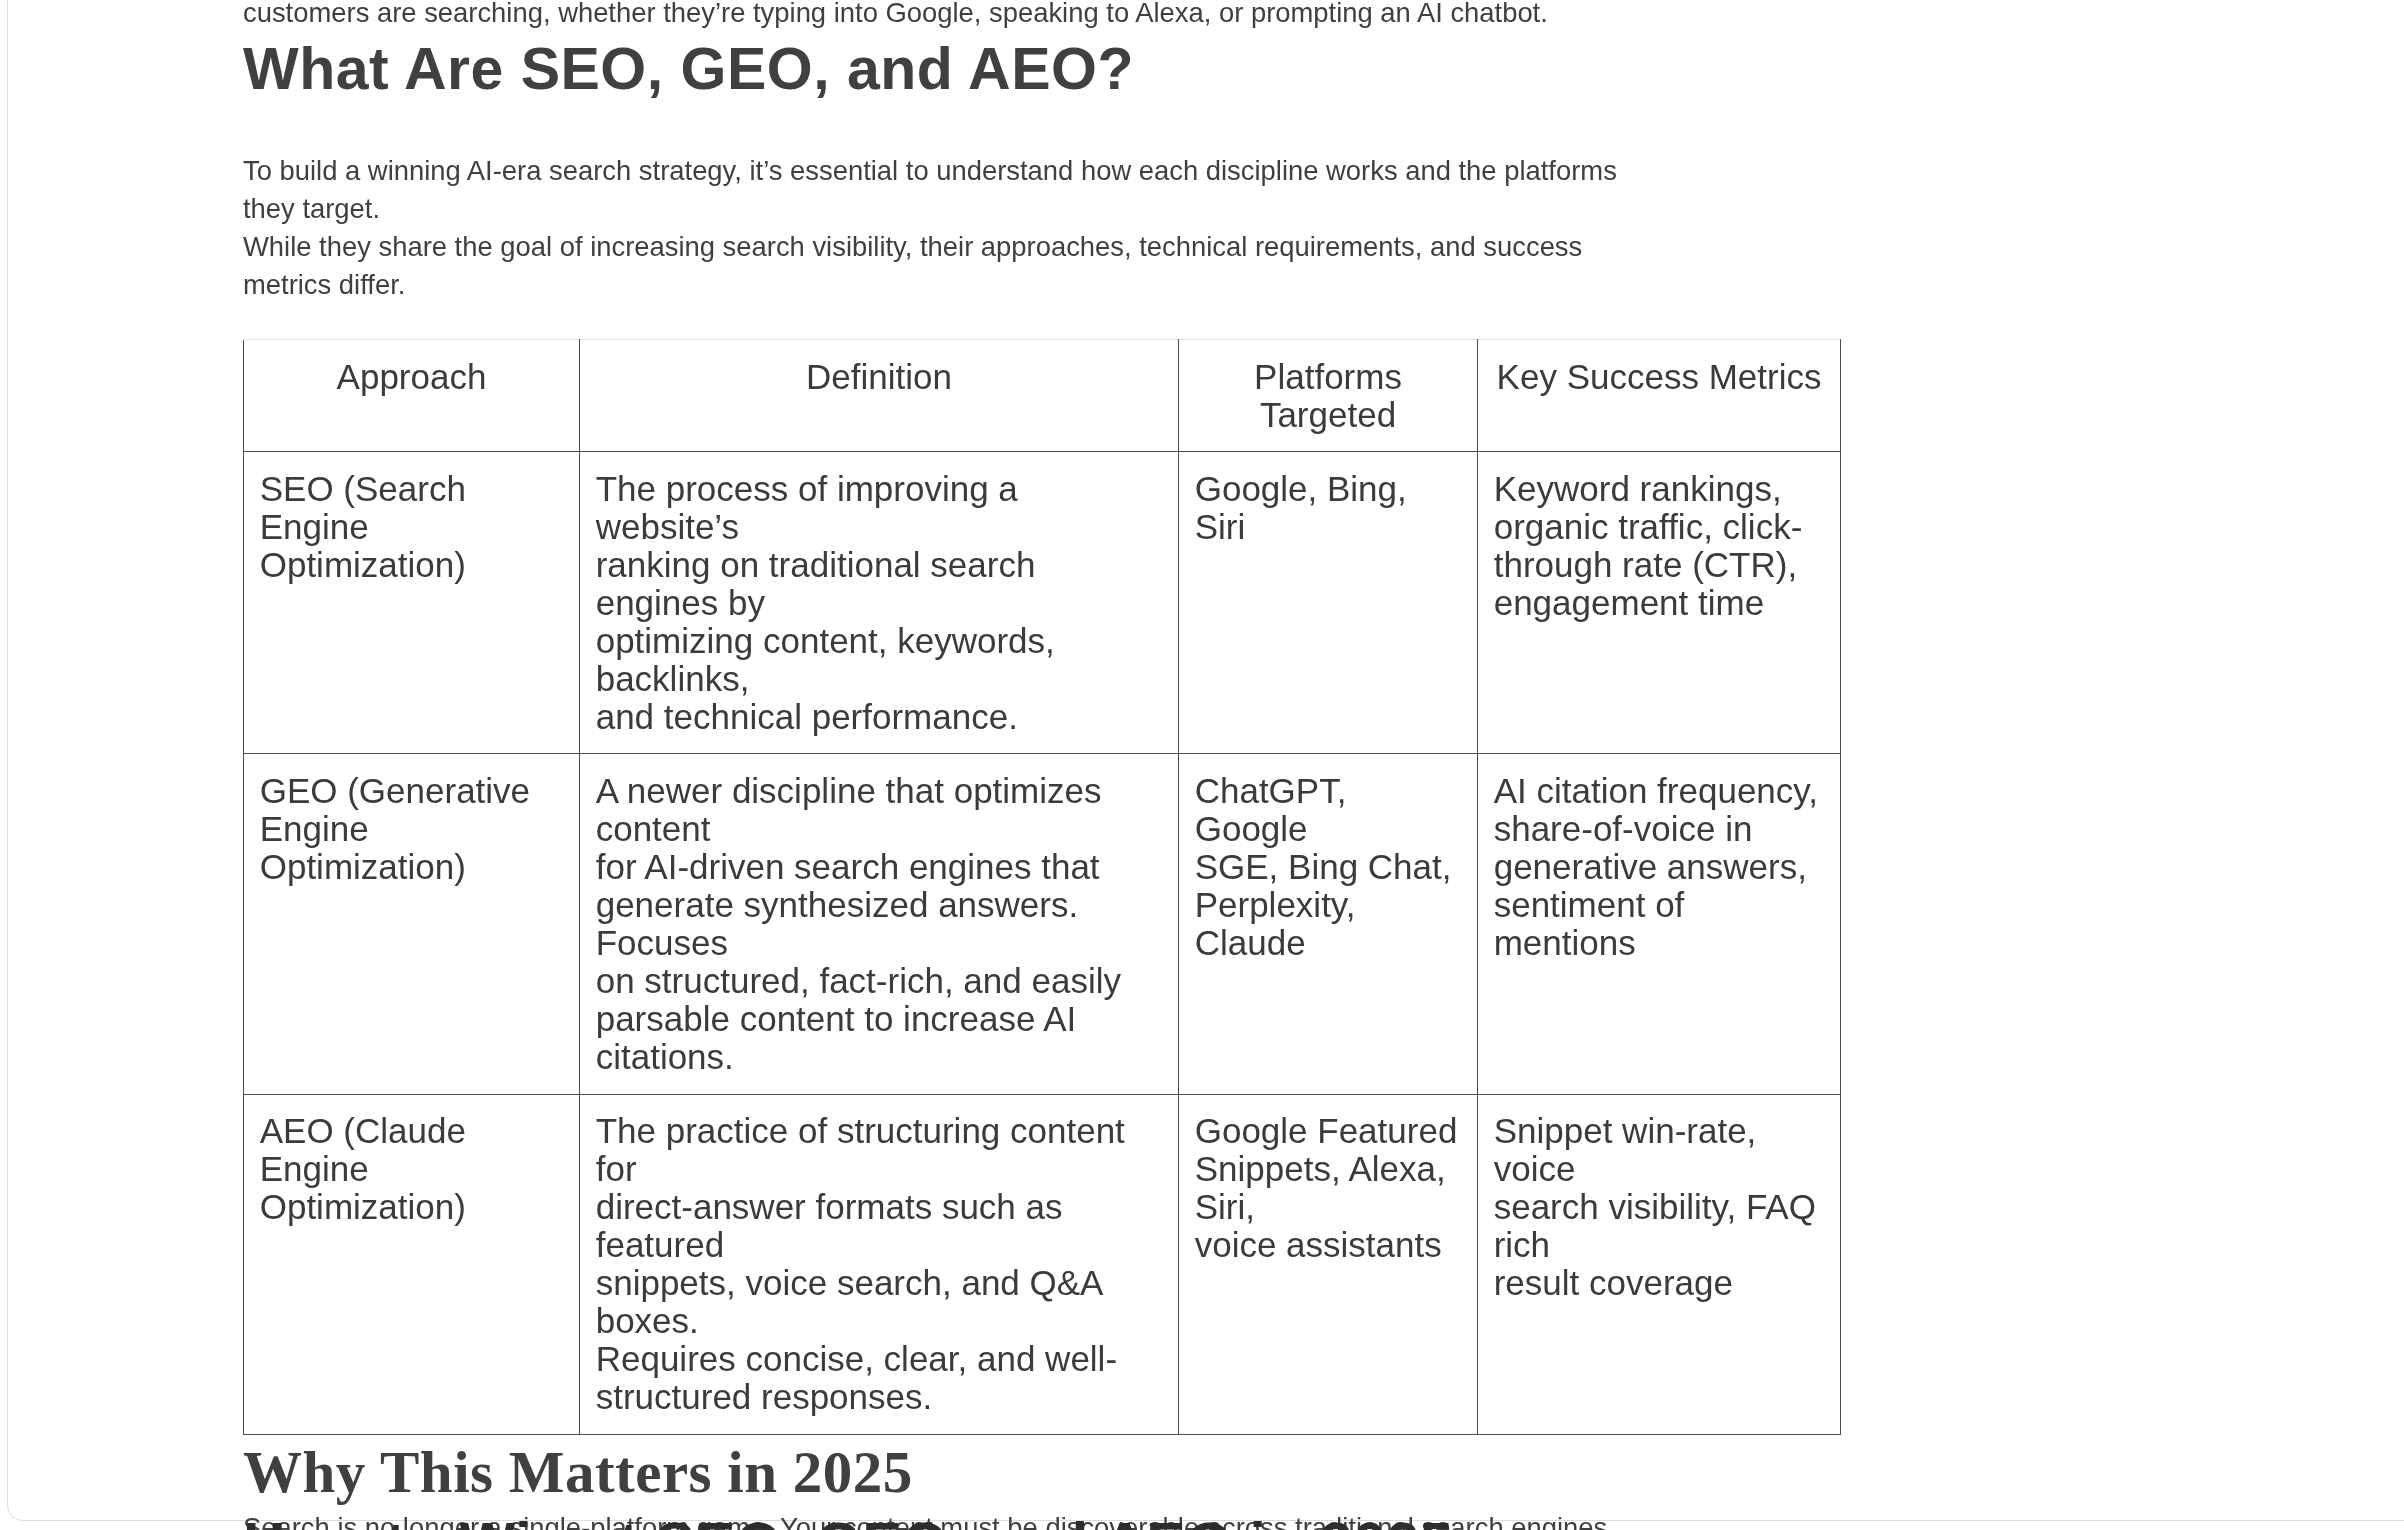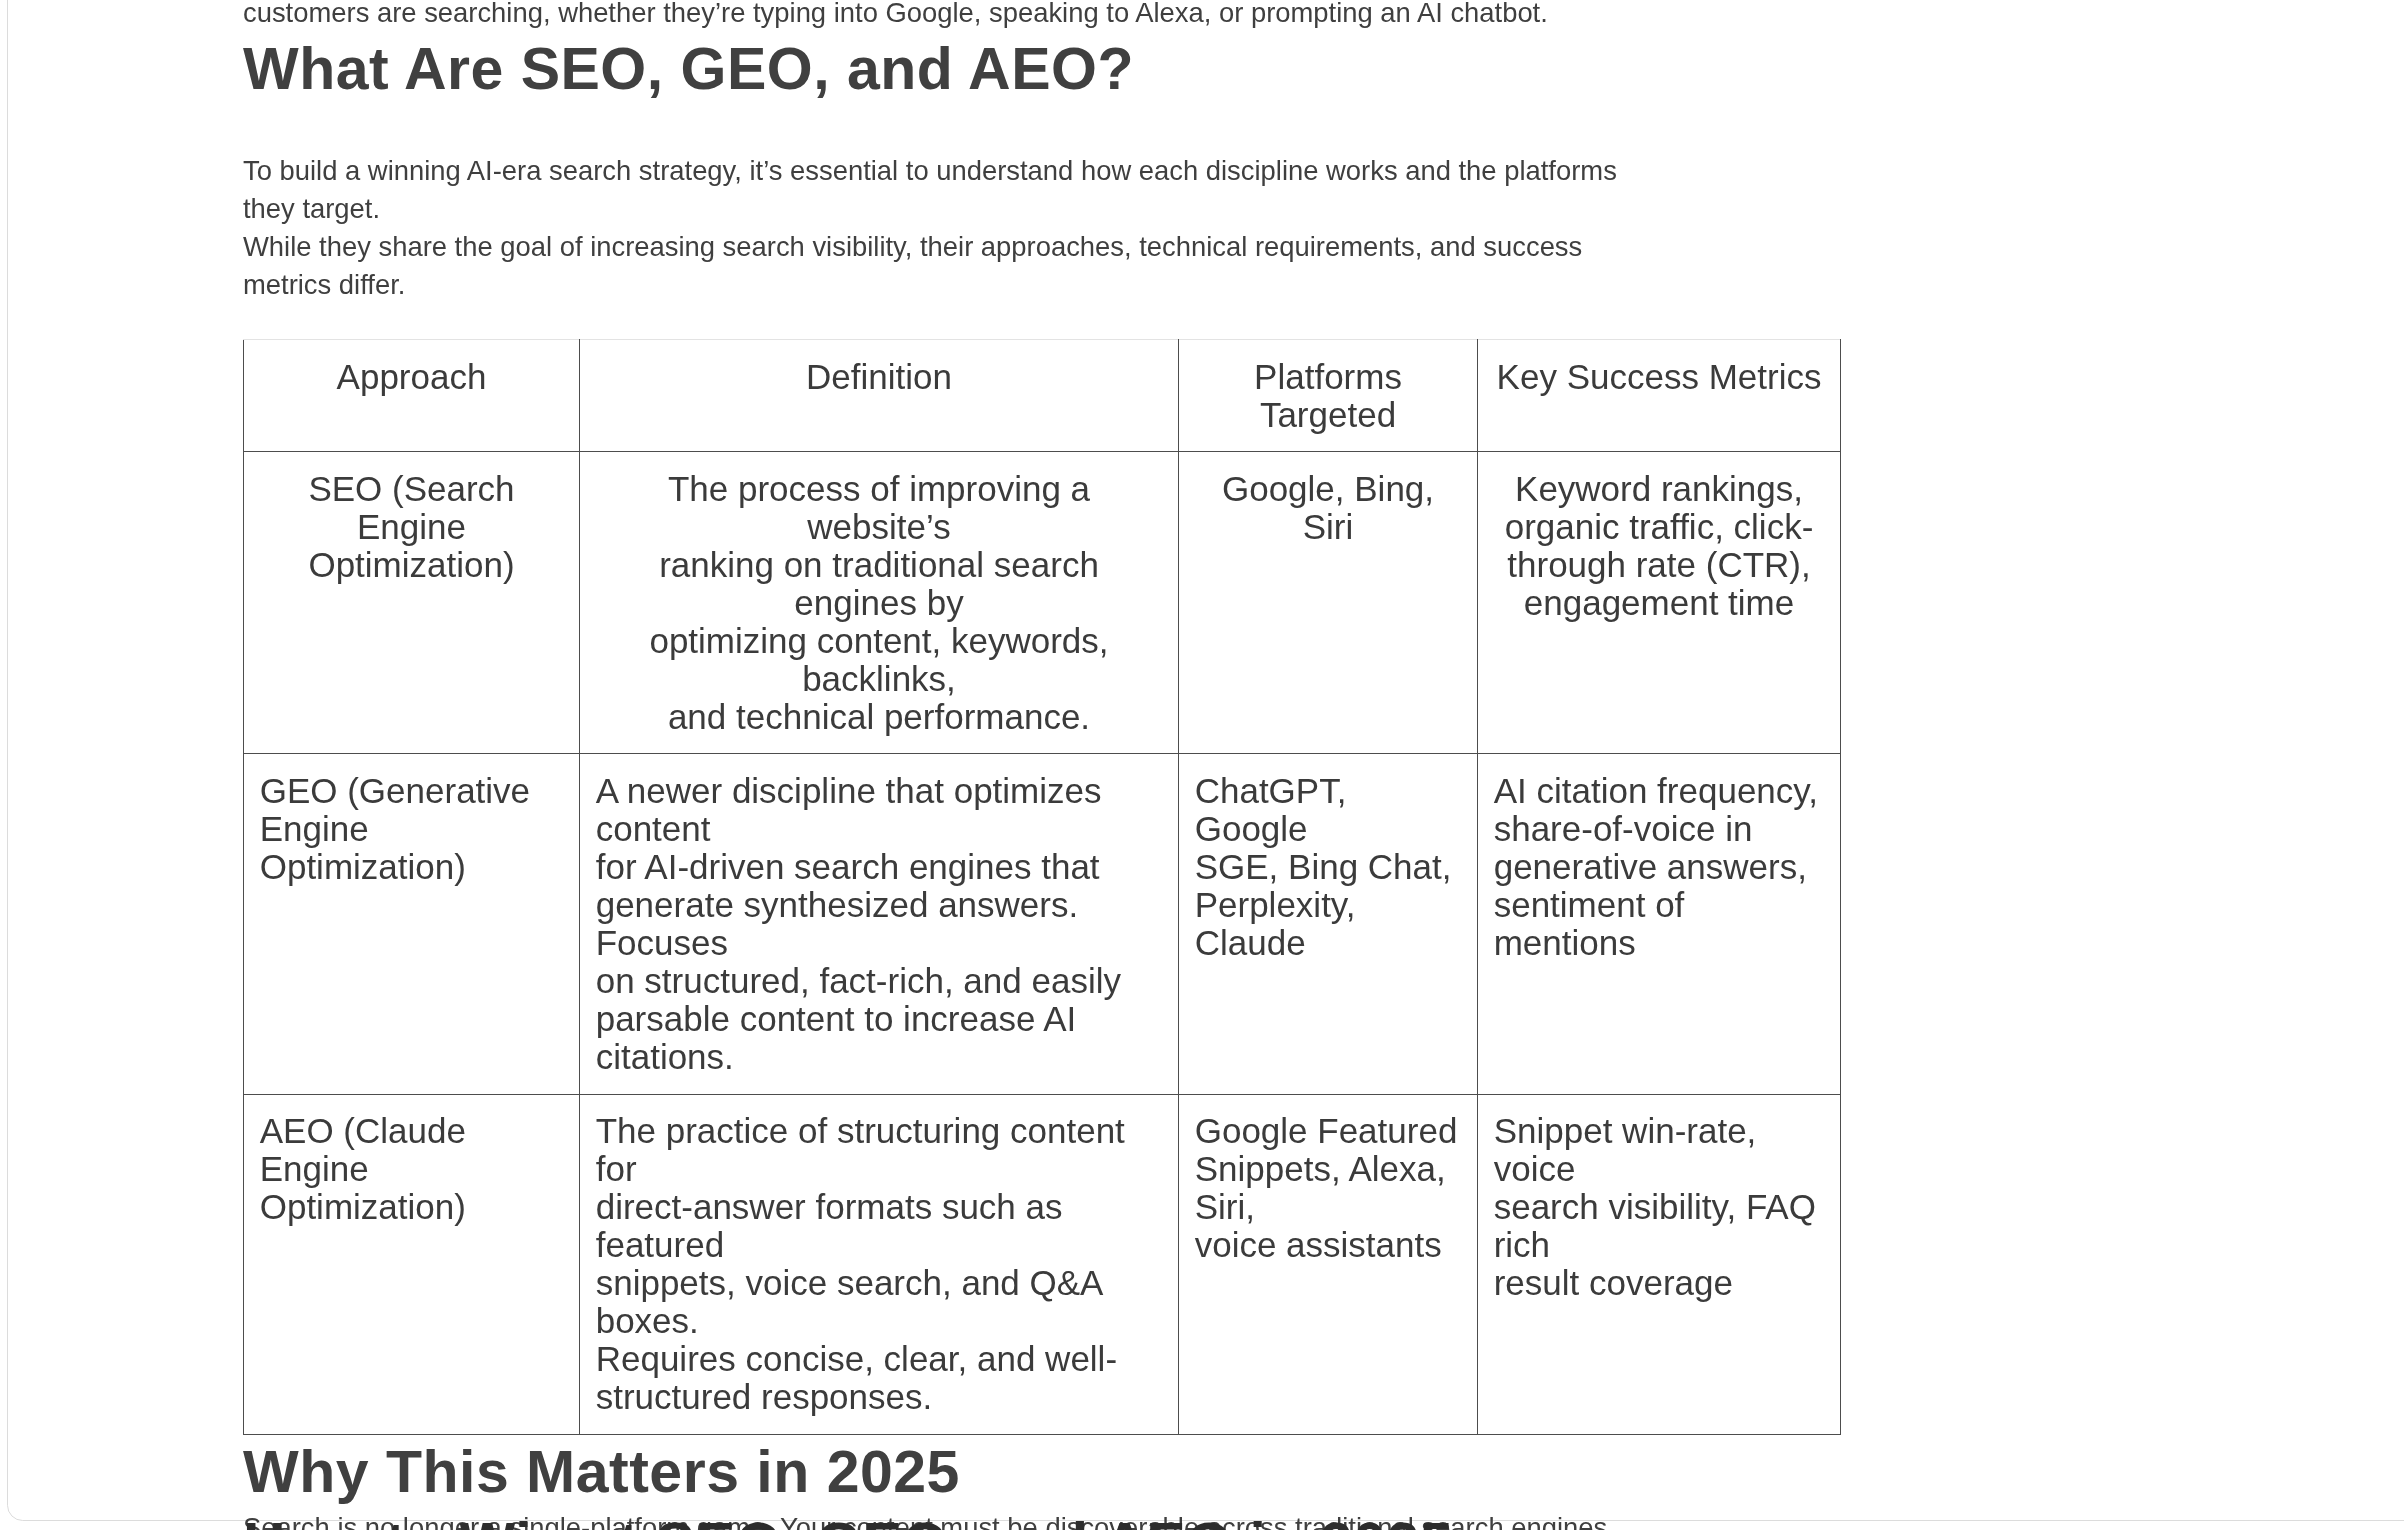--- a/index.html
+++ b/index.html
@@ -34,21 +34,21 @@
   h2.section-heading {
     font-size: 59px;
     line-height: 74px;
     font-weight: 700;
     color: #404040;
     letter-spacing: 0.5px;
     margin: 0;
   }
   .heading-what { margin-top: 39px; }
   .para-intro   { margin-top: 46px; }
-  .heading-why  { margin-top: 42px; }
+  .heading-why  { margin-top: 42px; font-family: Liberation Serif, serif; }
   .para-why     { }
 
   table.cmp-table {
     margin-top: 35px;
     border-collapse: collapse;
     table-layout: fixed;
     width: 1597px;
   }
   .cmp-table th, .cmp-table td {
     border: 1px solid #4d4d4d;
@@ -60,21 +60,21 @@
     font-weight: normal;
     color: #3b3b3b;
     white-space: pre-line;
     overflow-wrap: break-word;
   }
   .cmp-table th {
     text-align: center;
     border-top: 1px solid #e3e3e3;
   }
   .cmp-table tr.header-row { height: 98px; }
-  .cmp-table tr.row-seo    { height: 207px; text-align: center; }
+  .cmp-table tr.row-seo    { height: 207px; }
   .cmp-table tr.row-geo    { height: 241px; }
   .cmp-table tr.row-aeo    { height: 243px; }
 
   .next-heading-clipped {
     position: absolute;
     left: 243px; top: 1507px;
     width: 1862px;
     font-size: 59px;
     line-height: 74px;
     font-weight: 700;

